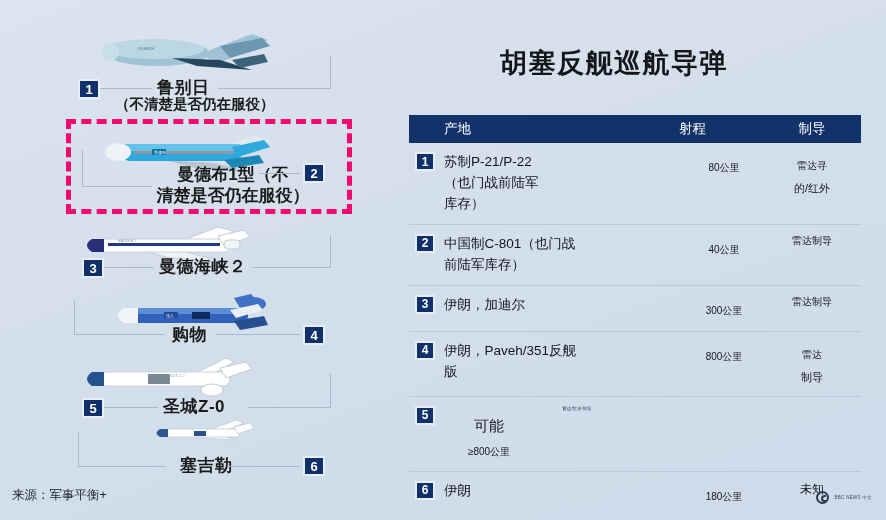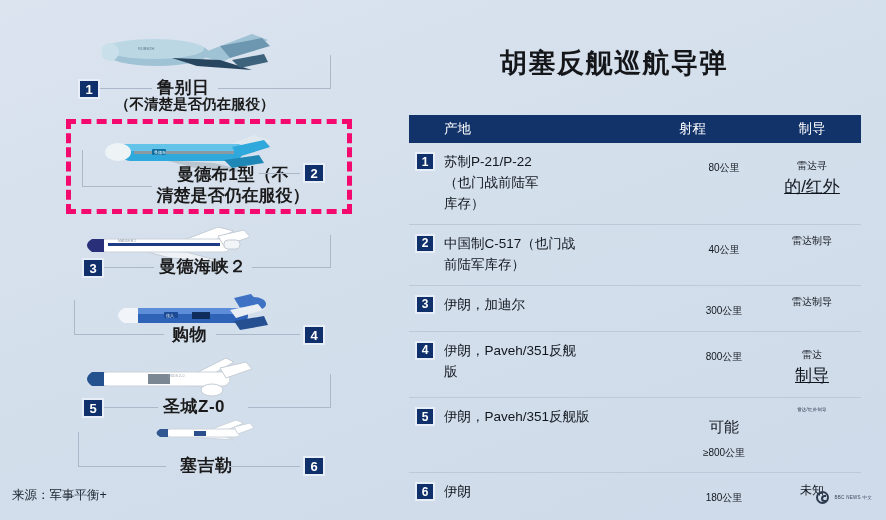--- a/index.html
+++ b/index.html
@@ -80,21 +80,21 @@
     width:20px;height:19px;background:#10306b;border:2px solid #e7eef7;
     color:#fff;font-size:12px;font-weight:700;
     display:flex;align-items:center;justify-content:center;box-sizing:border-box;
   }
   .c-origin{width:235px;color:#10161d;font-size:13.5px;line-height:1.55;padding-right:8px;box-sizing:border-box;}
   .c-range{width:90px;text-align:center;color:#10161d;line-height:1.5;margin-top:8px;}
   .c-guide{width:86px;text-align:center;color:#10161d;line-height:1.45;}
   .sz-s{font-size:10px;}
   .sz-m{font-size:12px;}
   .sz-l{font-size:15px;}
-  .sz-xl{font-size:17px;text-decoration:underline;}
+  .sz-xl{font-size:11px;}
   .sz-tiny{font-size:4.5px;letter-spacing:.2px;color:#2b3a4c;}
 
   
   .footer-src{
     position:absolute;left:12px;bottom:16px;
     font-size:12.5px;color:#1b2430;
   }
   .logo-wrap{
     position:absolute;right:14px;bottom:16px;
     display:flex;align-items:center;gap:5px;
@@ -247,21 +247,21 @@
           <span class="sz-s">雷达寻</span><br>
           <span class="sz-xl">的/红外</span>
         </div>
       </div>
 
       <div class="trow" style="min-height:48px;">
         <div class="c-num">
           <div class="rbadge">2</div>
         </div>
         <div class="c-origin">
-          <span>中国制C-517（也门战</span><br>
+          <span>中国制C-801（也门战</span><br>
           <span>前陆军库存）</span>
         </div>
         <div class="c-range sz-s">40公里</div>
         <div class="c-guide sz-s">雷达制导</div>
       </div>
 
       <div class="trow" style="min-height:46px;">
         <div class="c-num">
           <div class="rbadge">3</div>
         </div>
@@ -282,21 +282,20 @@
         <div class="c-guide">
           <span class="sz-s">雷达</span><br>
           <span class="sz-xl">制导</span>
         </div>
       </div>
 
       <div class="trow" style="min-height:48px;">
         <div class="c-num">
           <div class="rbadge">5</div>
         </div>
-        <div class="c-origin">伊朗，Paveh/351反舰版</div>
         <div class="c-range">
           <span class="sz-l">可能</span><br>
           <span class="sz-s">≥800公里</span>
         </div>
         <div class="c-guide sz-tiny">雷达/红外制导</div>
       </div>
 
       <div class="trow" style="min-height:40px;">
         <div class="c-num">
           <div class="rbadge">6</div>

